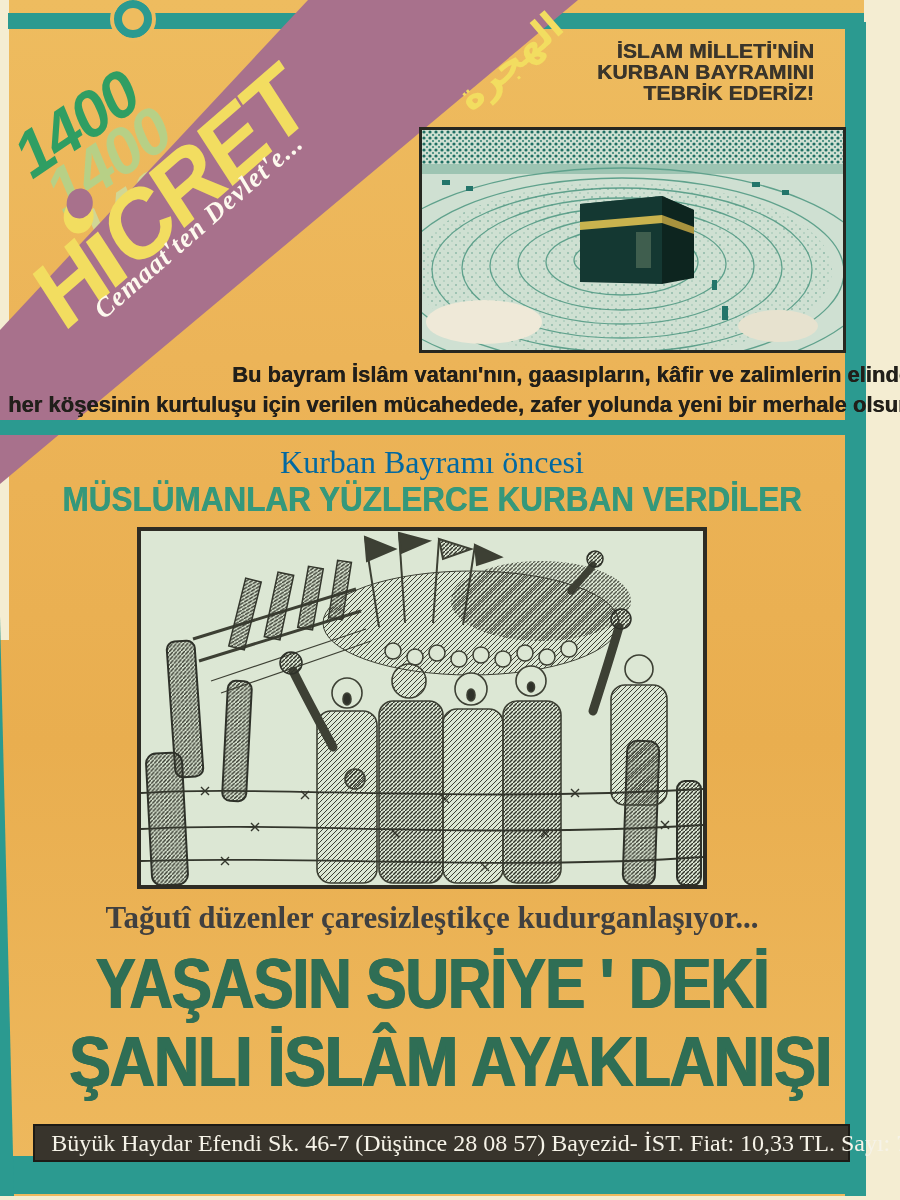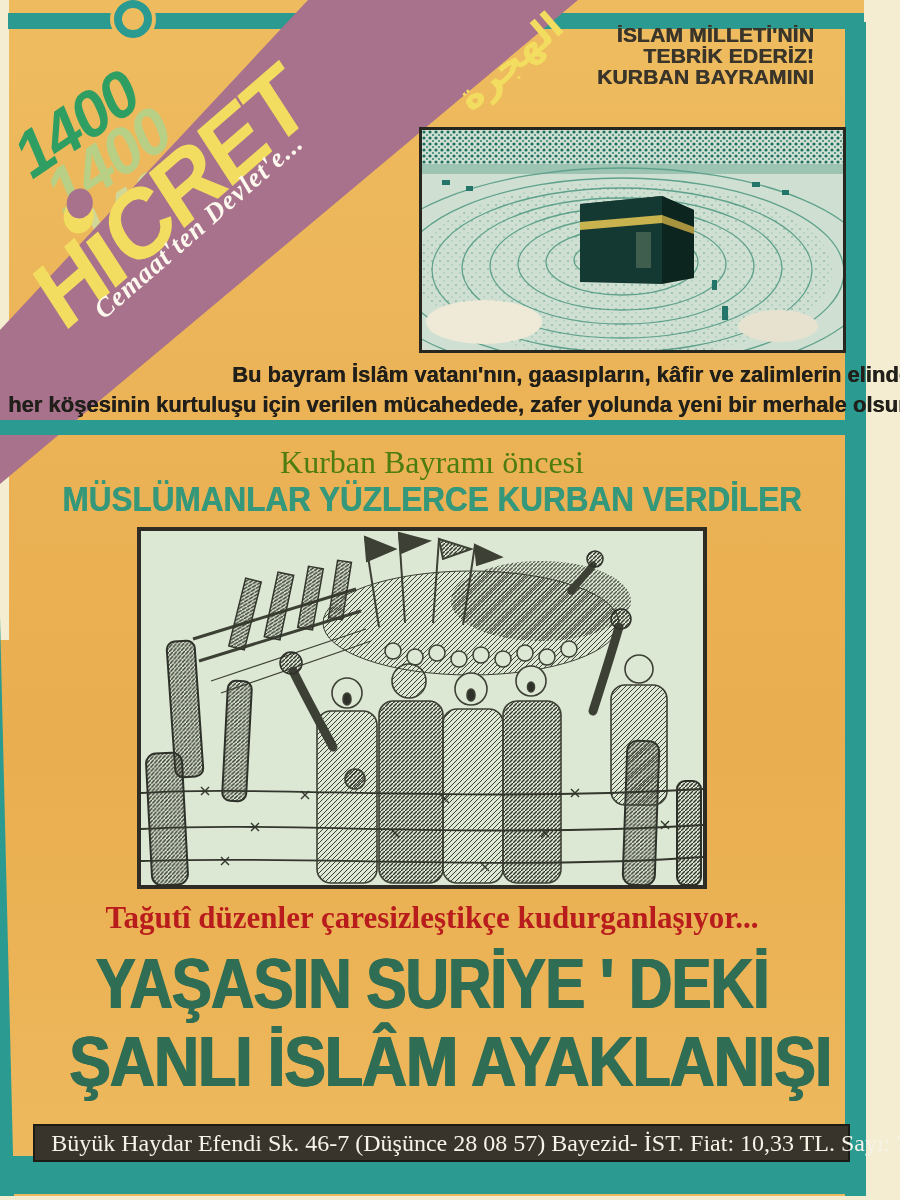--- a/index.html
+++ b/index.html
@@ -38,41 +38,41 @@
     letter-spacing:-4px;transform:rotate(-41deg) skewX(-8deg);transform-origin:0 0;white-space:nowrap;}
   #i-stem{display:inline-block;width:16px;height:54px;background:#f2dd60;margin:0 5px;position:relative;}
   #crescent{position:absolute;left:-8px;top:-40px;width:32px;height:32px;border-radius:50%;
     background:#f2dd60;}
   #crescent i{position:absolute;left:10px;top:-7px;width:28px;height:28px;border-radius:50%;
     background:#a8718c;display:block;}
   #tagline{left:88px;top:302px;color:#fdf9ee;font-family:"Liberation Serif",serif;
     font-weight:bold;font-style:italic;font-size:27px;transform:rotate(-41deg);
     transform-origin:0 0;white-space:nowrap;letter-spacing:1px;}
   
-  #greeting{left:520px;top:24px;width:294px;text-align:right;color:#3a352b;
+  #greeting{left:520px;top:40px;width:294px;text-align:right;color:#3a352b;
     font-weight:bold;font-size:21px;line-height:21px;letter-spacing:.2px;
     text-shadow:.5px 0 0 currentColor;}
   
   #photo{left:419px;top:127px;width:421px;height:220px;border:3px solid #272720;background:#cfe0d2;}
   
   .blessing{color:#211f1a;font-weight:bold;font-size:22px;white-space:nowrap;
     text-shadow:.4px 0 0 currentColor;}
   #blessing1{left:232px;top:362px;width:612px;text-align:justify;text-align-last:justify;}
   #blessing2{left:8px;top:392px;width:838px;text-align:justify;text-align-last:justify;}
   #divider{left:0;top:420px;width:862px;height:15px;}
   
-  #kicker1{left:0;top:444px;width:864px;text-align:center;color:#4d7c0f;
+  #kicker1{left:0;top:444px;width:864px;text-align:center;color:#0369a1;
     font-family:"Liberation Serif",serif;font-size:32px;}
   #subhead{left:0;top:478px;width:864px;text-align:center;color:#35987b;font-weight:bold;
     font-size:35px;letter-spacing:0;transform:scale(.9,1.02);transform-origin:center top;
     text-shadow:.6px 0 0 currentColor;}
   
   #illustration{left:137px;top:527px;width:562px;height:354px;border:4px solid #2e2c24;background:#dce7d4;}
   
-  #kicker2{left:0;top:900px;width:864px;text-align:center;color:#b91c1c;
+  #kicker2{left:0;top:900px;width:864px;text-align:center;color:#404040;
     font-family:"Liberation Serif",serif;font-weight:bold;font-size:31px;}
   .h1{white-space:nowrap;color:#2f6e55;font-weight:bold;font-size:59px;letter-spacing:-1px;
     text-shadow:1px 0 0 currentColor,-.5px 0 0 currentColor;transform-origin:center top;}
   #h1a{left:432px;top:944px;transform:translateX(-50%) scale(1.02,1.18);}
   #h1b{left:450px;top:1022px;transform:translateX(-50%) scale(1.06,1.18);}
   
   #footer-bar{left:33px;top:1124px;width:817px;height:38px;background:#38342c;
     border:2px solid #1d1b16;box-sizing:border-box;display:flex;align-items:center;}
   #footer-text{width:96%;margin:0 auto;color:#f6f3e8;font-family:"Liberation Serif",serif;
     font-size:24px;white-space:nowrap;text-align:justify;text-align-last:justify;}
@@ -99,22 +99,22 @@
 
   <div class="abs" id="purple-band"></div>
   <div class="abs" id="arabic-title">الهجرة</div>
   <div class="abs" id="hicret"><span>H</span><span id="i-stem"><span id="crescent">
           <i></i>
         </span></span><span>CRET</span></div>
   <div class="abs" id="tagline">Cemaat'ten Devlet'e...</div>
 
   <div class="abs" id="greeting">
     <div>İSLAM MİLLETİ'NİN</div>
+    <div>KURBAN BAYRAMINI</div>
     <div>TEBRİK EDERİZ!</div>
-    <div>KURBAN BAYRAMINI</div>
   </div>
 
   <div class="abs" id="photo">
     <svg width="421" height="220" viewBox="0 0 421 220">
       <defs>
         <pattern id="dots" width="6" height="6" patternUnits="userSpaceOnUse">
           <circle cx="2" cy="2" r="1.6" fill="#1f6f63"></circle>
           <circle cx="5" cy="5" r="1" fill="#2c7f70"></circle>
         </pattern>
         <pattern id="dots2" width="8" height="8" patternUnits="userSpaceOnUse">

